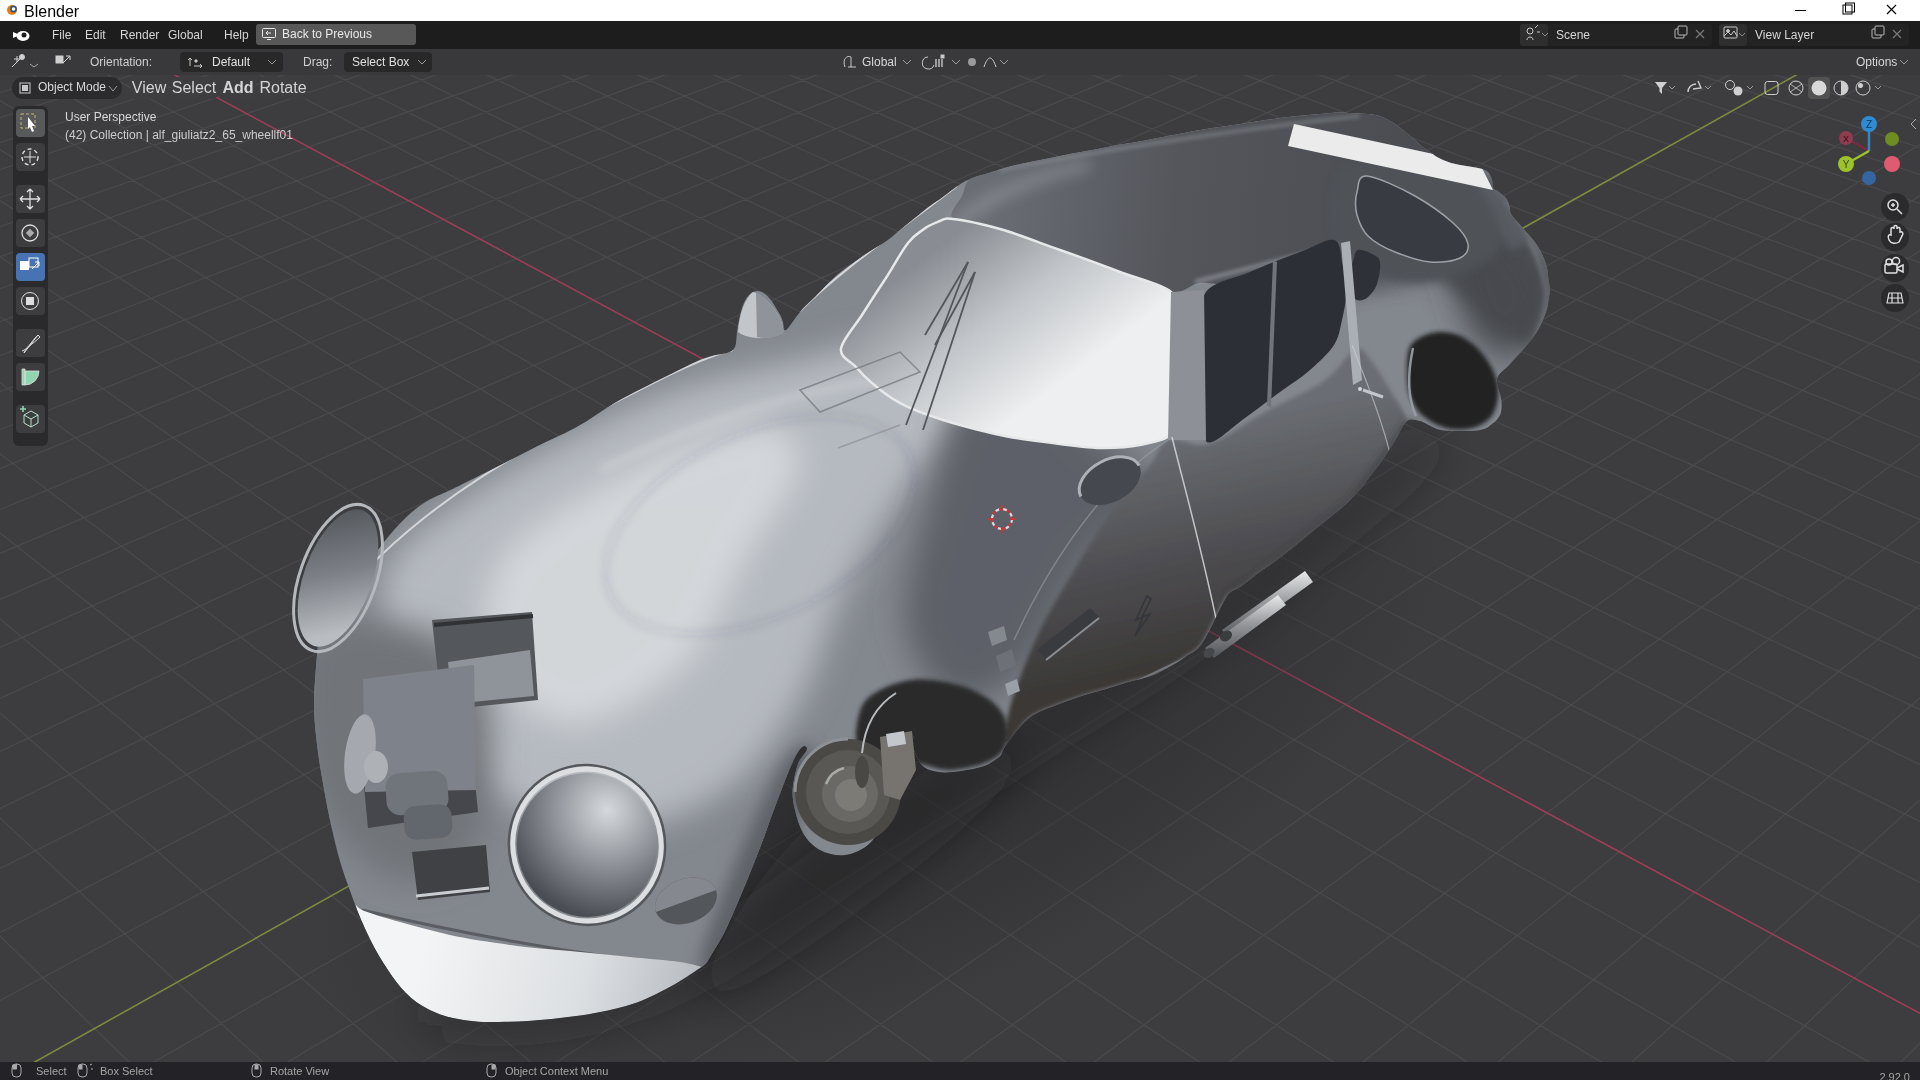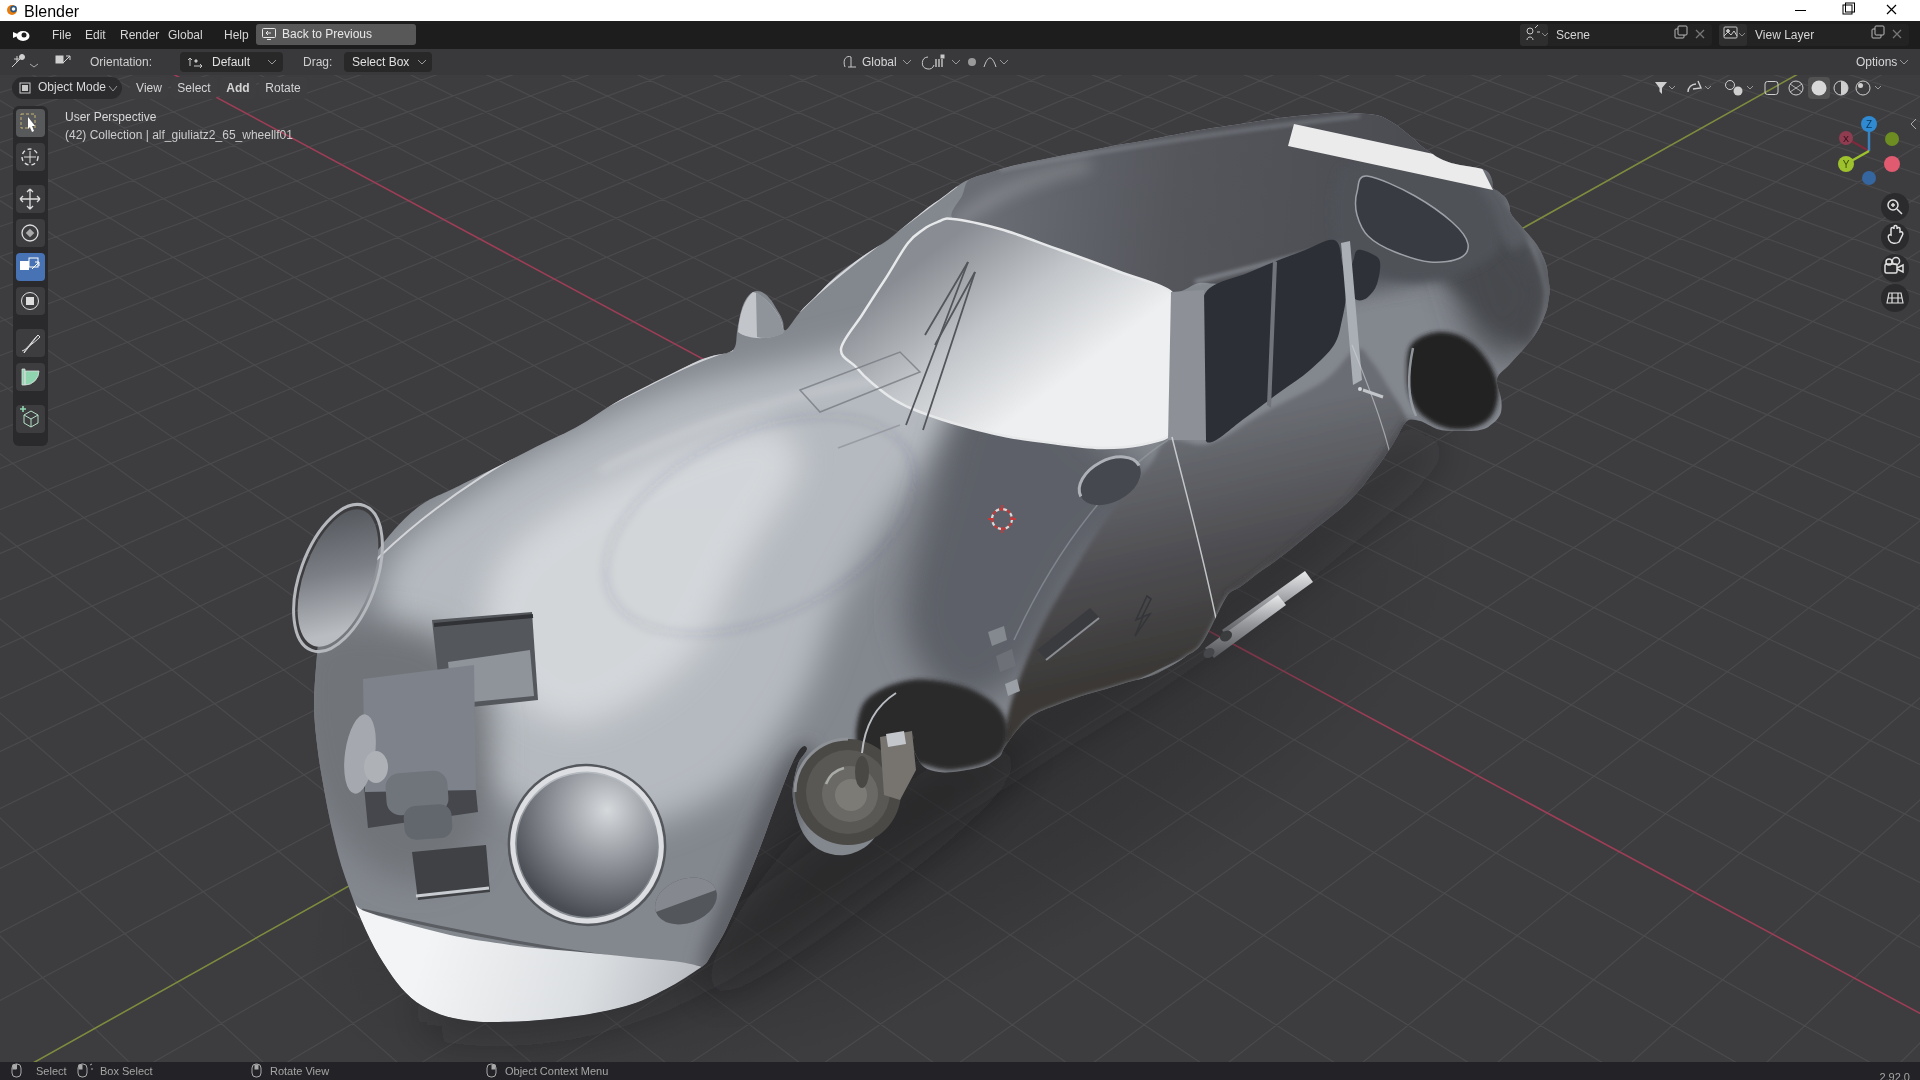--- a/index.html
+++ b/index.html
@@ -4,21 +4,21 @@
 <style>
 html,body{margin:0;padding:0;width:1920px;height:1080px;overflow:hidden;background:#3d3c3f;font-family:"Liberation Sans",sans-serif;}
 #titlebar{position:absolute;left:0;top:0;width:1920px;height:21px;background:#ffffff;}
 #titlebar .t{position:absolute;left:24px;top:3px;font-size:16px;color:#000;}
 #menubar{position:absolute;left:0;top:21px;width:1920px;height:28px;background:#1d1d1d;color:#d6d6d6;font-size:12px;}
 .mitem{position:absolute;top:7px;margin-left:16px;}
 #toolrow{position:absolute;left:0;top:49px;width:1920px;height:26px;background:#39383b;color:#86efac;font-size:12px;}
 #vp{position:absolute;left:0;top:75px;width:1920px;height:987px;}
 #statusbar{position:absolute;left:0;top:1062px;width:1920px;height:18px;background:#232226;color:#999;font-size:11px;}
 .pill{position:absolute;background:#2b2b2e;border-radius:11px;color:#d8d8d8;font-size:12px;}
-.hpill{position:absolute;background:#3e3e41;border-radius:4px;color:#d4d4d4;font-size:12px;text-align:center;}
+.hpill{position:absolute;background:#3e3e41;border-radius:4px;color:#d4d4d4;font-size:16px;text-align:center;}
 </style>
 </head>
 <body>
 <svg id="vp" viewBox="0 75 1920 987" width="1920" height="987" xmlns="http://www.w3.org/2000/svg">
 <defs>
 <radialGradient id="shadowg" cx="0.5" cy="0.5" r="0.5">
 <stop offset="0" stop-color="#1d1c1e" stop-opacity="0.5"></stop>
         <stop offset="0.7" stop-color="#242326" stop-opacity="0.25"></stop>
         <stop offset="1" stop-color="#242326" stop-opacity="0"></stop>
 </radialGradient>

